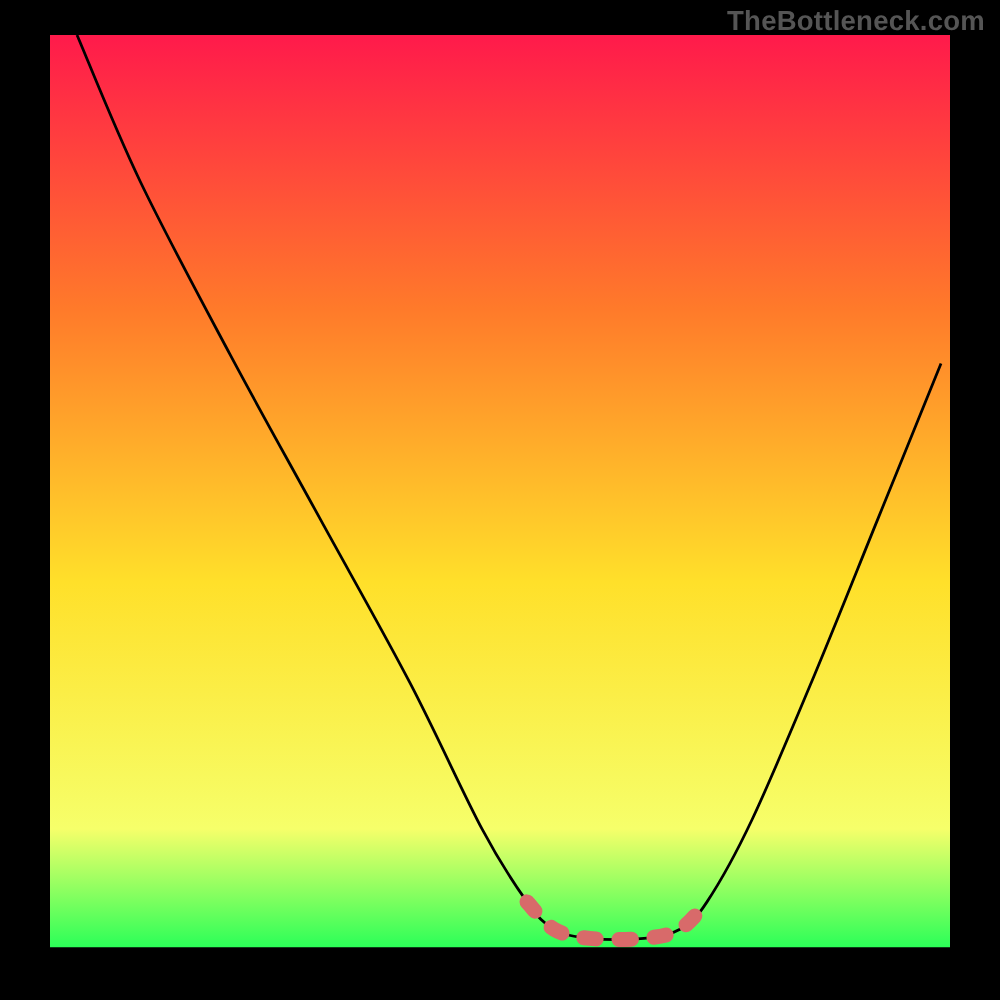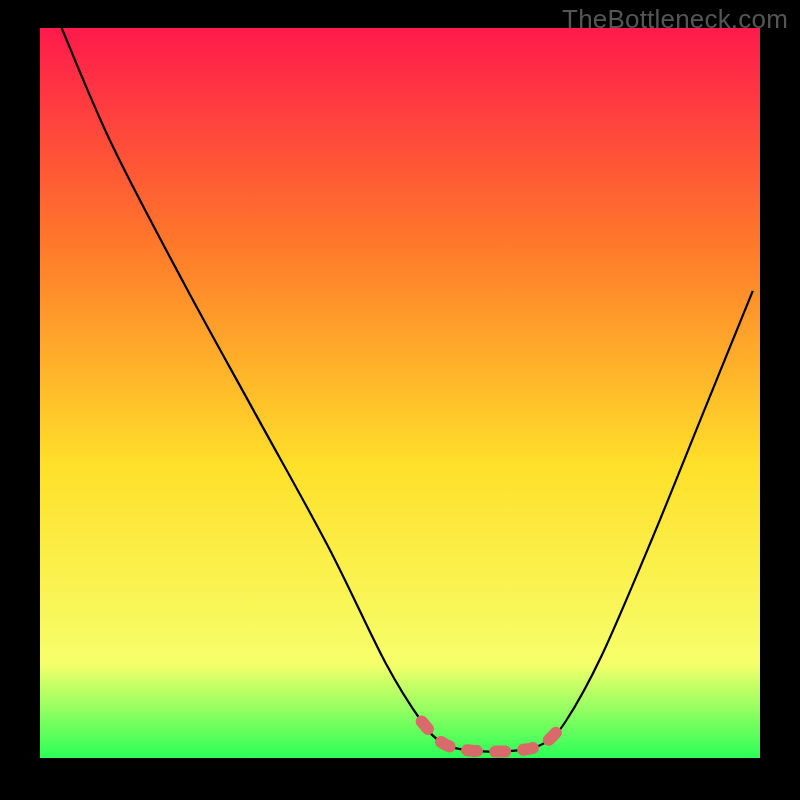--- a/index.html
+++ b/index.html
@@ -15,22 +15,22 @@
     position: relative;
     width: 800px;
     height: 800px;
     background: #000;
   }
   .watermark {
     position: absolute;
     top: 4px;
     right: 12px;
     color: #555;
-    font-size: 26px;
-    font-weight: 400;
+    font-size: 22px;
+    font-weight: 700;
     letter-spacing: 0.2px;
     z-index: 5;
   }
   .plot-area {
     position: absolute;
     left: 40px;
     top: 28px;
     width: 720px;
     height: 730px;
   }

